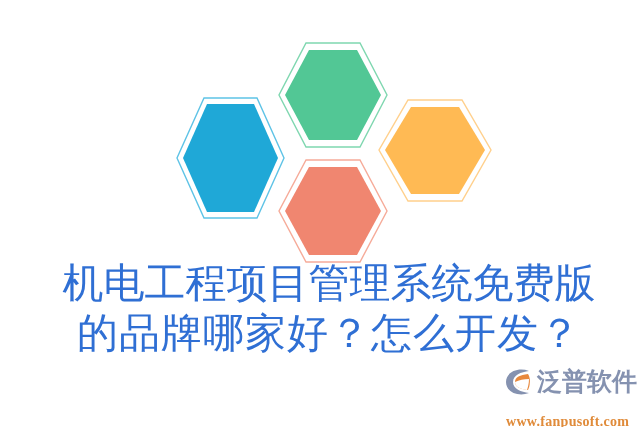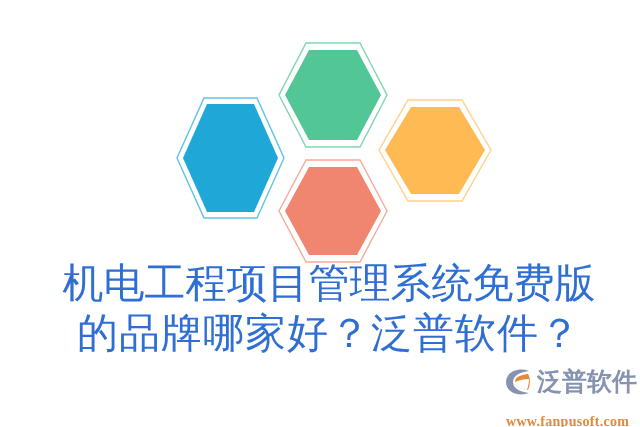--- a/index.html
+++ b/index.html
@@ -125,21 +125,21 @@
       <g>
         <polygon points="306,160 360,160 387,211 360,262 306,262 279,211" fill="none" stroke="#f6ab99" stroke-width="1.4"></polygon>
         <polygon points="309,167 357,167 381,211 357,255 309,255 285,211" fill="#f08670"></polygon>
       </g>
 
     </svg>
   </div>
 
   <div class="headline">
     <span class="line line1">机电工程项目管理系统免费版</span>
-    <span class="line line2">的品牌哪家好？泛普软件？</span>
+    <span class="line line2">的品牌哪家好？怎么开发？</span>
   </div>
 
   <div class="watermark">
     <div class="logo-row">
       <span class="logo-mark">
         <svg width="30" height="28" viewBox="0 0 30 28" xmlns="http://www.w3.org/2000/svg">
           <path d="M24 3 C13 -1 1 4 1 14 C1 24 13 29 24 25 C16 24 8 21 8 14 C8 7 16 4 24 3 Z" fill="#8592b0"></path>
           <path d="M23 6 C15 7 10 9 10 14 C10 19 15 21 23 22 C25 18 26 10 23 6 Z" fill="#e8883c"></path>
           <path d="M10 14 C14 12 19 11 24 11 C24 15 23 19 22 22 C15 21 10 19 10 14 Z" fill="#ffffff"></path>
         </svg>

